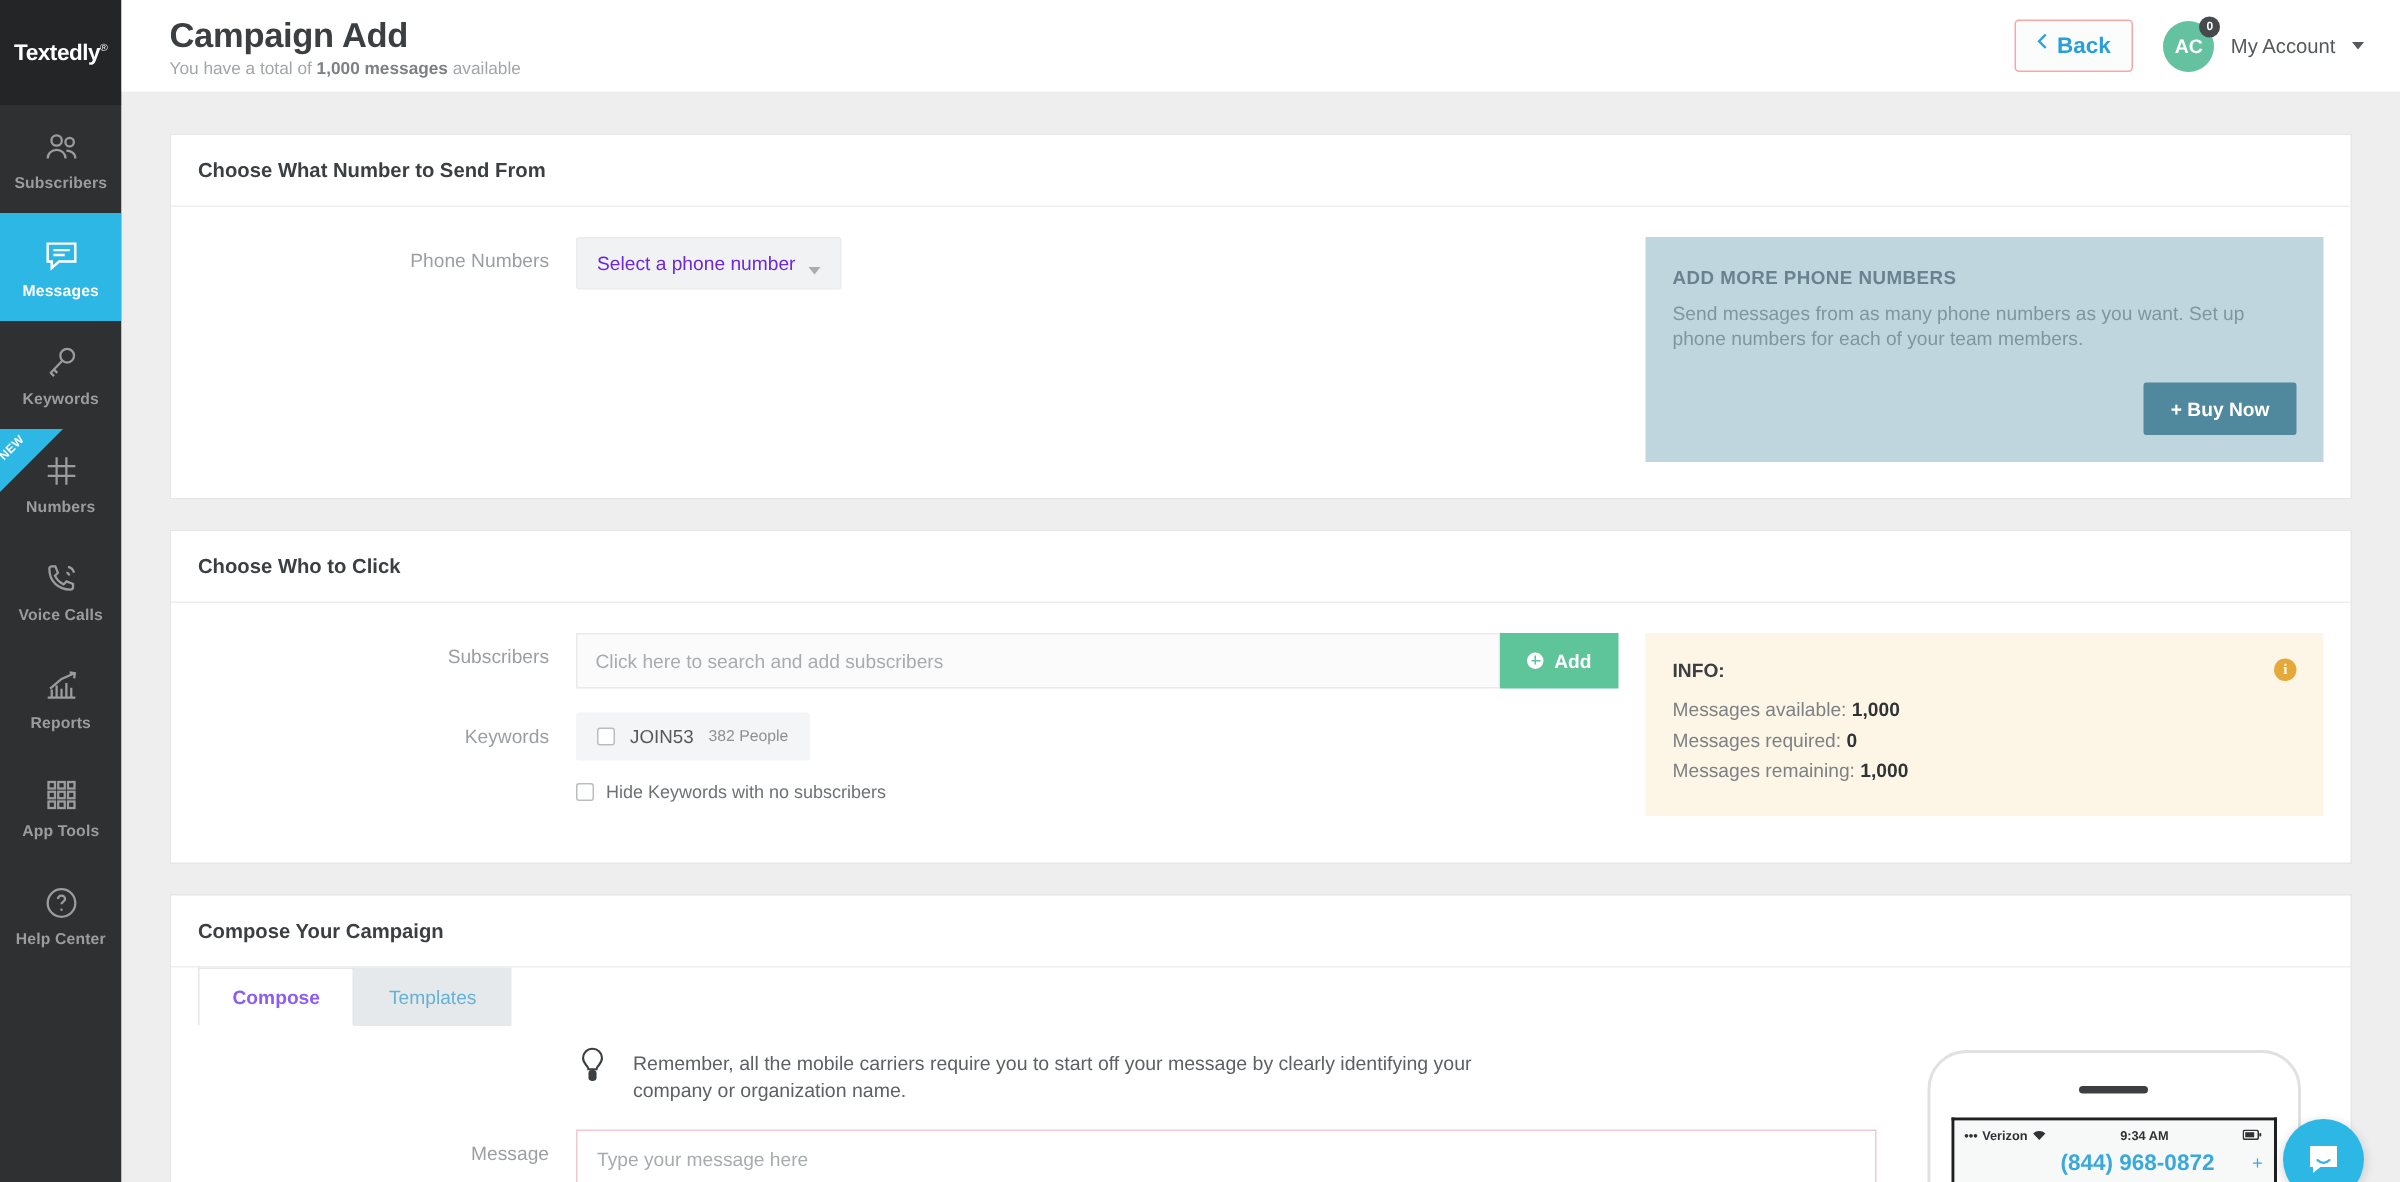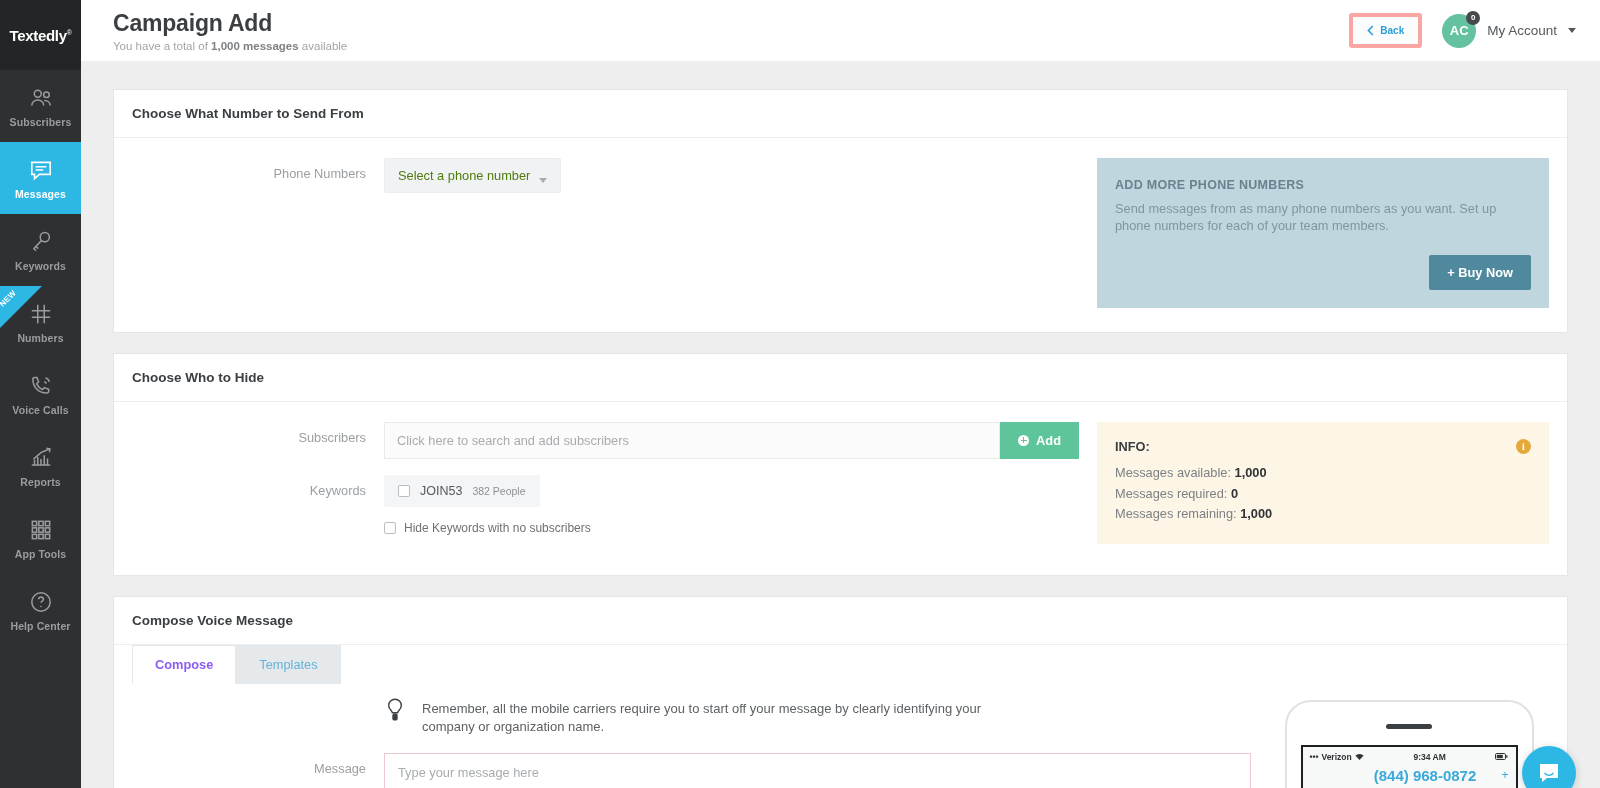--- a/index.html
+++ b/index.html
@@ -63,23 +63,23 @@
     height: 61px; background: #ffffff;
     display: flex; align-items: center; justify-content: space-between;
     padding: 0 24px 0 32px;
   }
   .page-title { font-size: 23px; font-weight: bold; color: #3b3f42; letter-spacing: -0.2px; }
   .page-sub { font-size: 11.5px; color: #a2a6a9; margin-top: 3px; }
   .page-sub b { color: #7d8184; font-weight: bold; }
   .topbar-right { display: flex; align-items: center; gap: 20px; }
   .back-btn {
     display: flex; align-items: flex-start; gap: 6px;
-    border: 4px solid #fca5a5; background: #fbfcfc;
+    border: 1px solid #fca5a5; background: #fbfcfc;
     border-radius: 3px; padding: 8px 14px;
-    color: #2a9fd8; font-size: 10px; font-weight: bold;
+    color: #2a9fd8; font-size: 15px; font-weight: bold;
     cursor: pointer;
   }
   .account { display: flex; align-items: center; gap: 11px; cursor: pointer; }
   .avatar-wrap { position: relative; }
   .avatar {
     width: 34px; height: 34px; border-radius: 50%;
     background: #64c2a0; color: #ffffff;
     display: flex; align-items: center; justify-content: center;
     font-size: 13px; font-weight: bold;
   }
@@ -111,21 +111,21 @@
   .form-label {
     width: 252px; text-align: right; padding-right: 18px; padding-top: 8px;
     font-size: 12.8px; color: #9b9fa2;
   }
   .form-field { flex: 1; min-width: 0; }
 
   .select-box {
     display: inline-flex; align-items: flex-end; gap: 9px;
     background: #f1f2f3; border: 1px solid #ebecee;
     border-radius: 2px; padding: 9px 13px;
-    font-size: 12.8px; color: #4d7c0f; cursor: pointer;
+    font-size: 12.8px; color: #6d28d9; cursor: pointer;
   }
   .chev-dn { width: 0; height: 0; border-left: 4px solid transparent; border-right: 4px solid transparent; border-top: 5px solid #a9adb0; }
 
   .promo {
     background: #c0d6df; padding: 20px 18px 18px 18px; min-height: 140px;
   }
   .promo-title { font-size: 12.5px; font-weight: bold; color: #68838f; letter-spacing: 0.3px; margin-bottom: 9px; }
   .promo-text { font-size: 12.8px; color: #80969f; line-height: 1.32; }
   .promo-btn-row { display: flex; justify-content: flex-end; margin-top: 20px; }
   .promo-btn {
@@ -398,21 +398,21 @@
               <div class="promo-text">Send messages from as many phone numbers as you want. Set up phone numbers for each of your team members.</div>
               <div class="promo-btn-row">
                 <button class="promo-btn">+ Buy Now</button>
               </div>
             </div>
           </div>
         </div>
       </section>
 
       <section class="card">
-        <div class="card-head">Choose Who to Hide</div>
+        <div class="card-head">Choose Who to Click</div>
         <div class="card-body">
           <div class="form-col">
 
             <div class="form-row">
               <div class="form-label">Subscribers</div>
               <div class="form-field">
                 <div class="search-row">
                   <input class="search-input" type="text" placeholder="Click here to search and add subscribers" style="">
                   <button class="add-btn">
                     <span class="plus-circle"></span>
@@ -446,21 +446,21 @@
                 <div class="info-line"><span>Messages required: </span><b>0</b></div>
                 <div class="info-line"><span>Messages remaining: </span><b>1,000</b></div>
               </div>
               <div class="info-icon">i</div>
             </div>
           </div>
         </div>
       </section>
 
       <section class="card">
-        <div class="card-head">Compose Voice Message</div>
+        <div class="card-head">Compose Your Campaign</div>
 
         <div class="tabs">
           <div class="tab active">Compose</div>
           <div class="tab inactive">Templates</div>
         </div>
 
         <div class="compose-body">
           <div class="form-col">
             <div class="tip-row">
               <span class="tip-icon">

